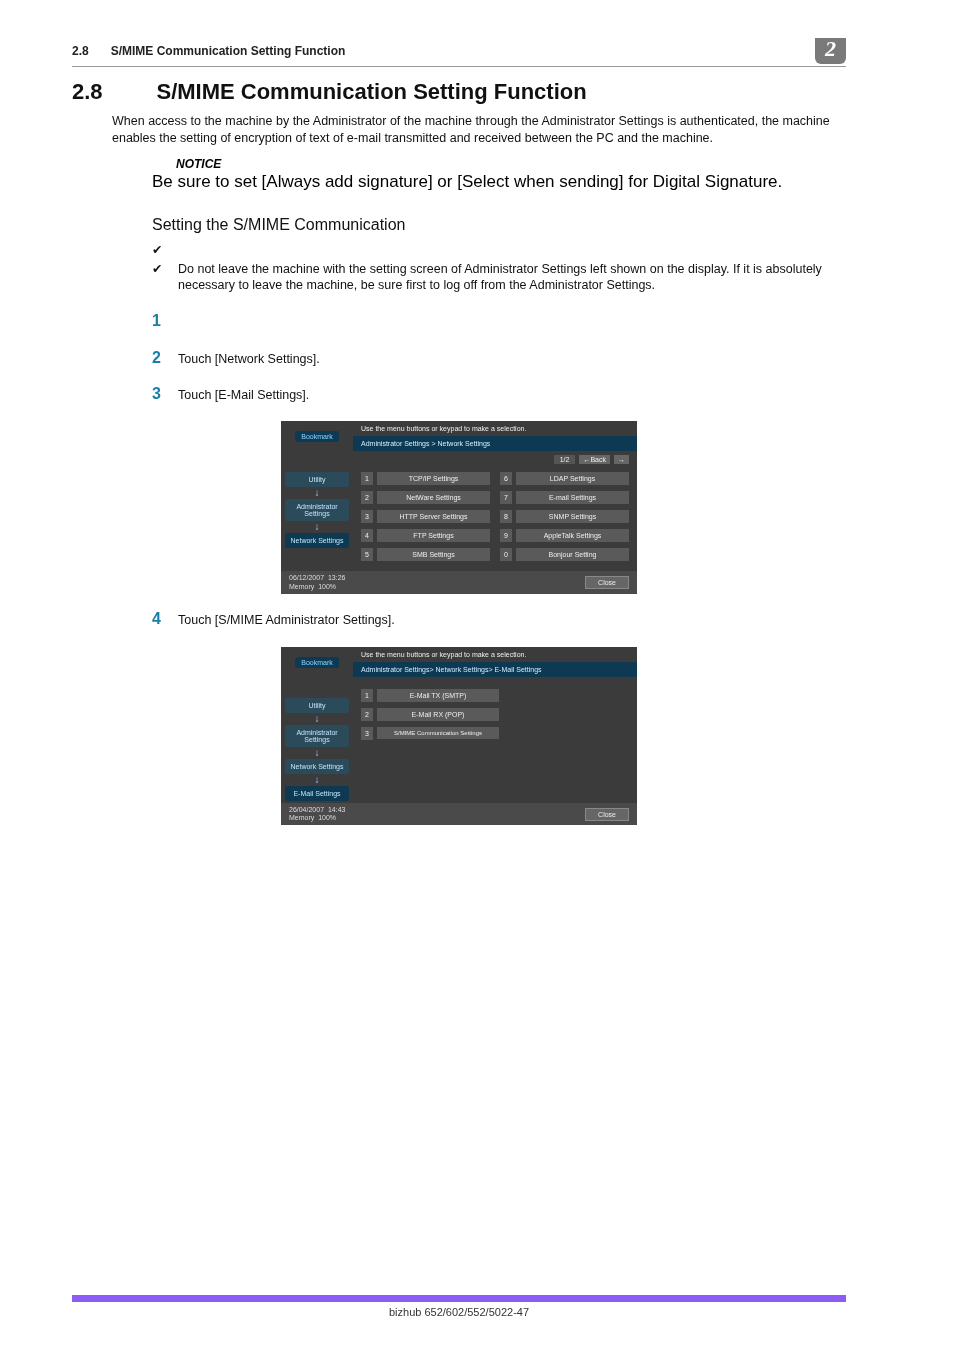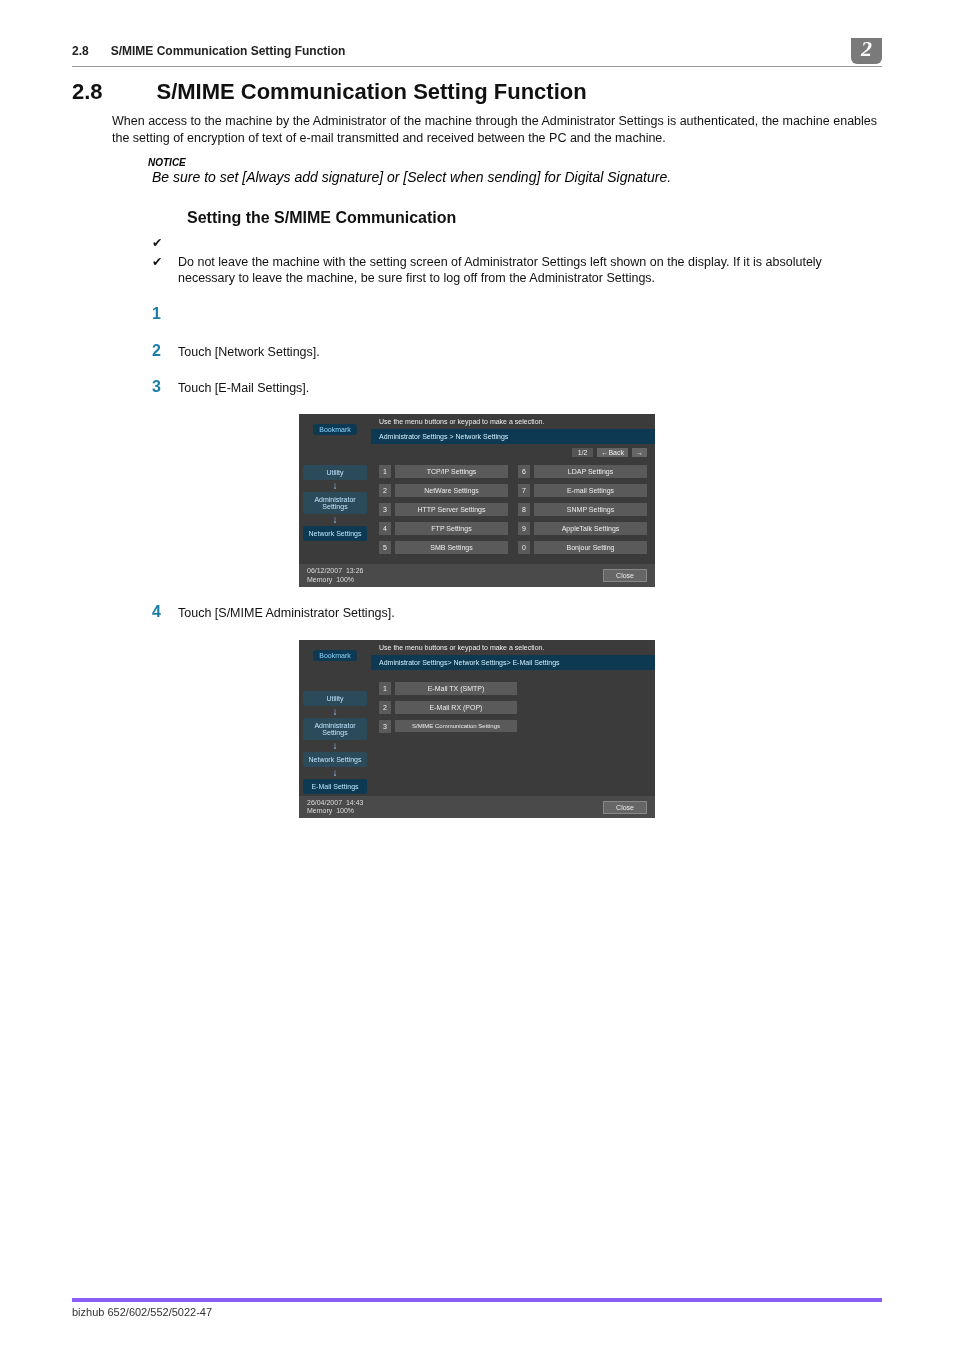--- a/index.html
+++ b/index.html
@@ -3,21 +3,21 @@
 <meta charset="utf-8">
 <style>
   body {
     margin: 0;
     padding: 0;
     font-family: Arial, Helvetica, sans-serif;
     background: #ffffff;
     width: 954px;
   }
   .page {
-    padding: 38px 72px 20px 72px;
+    padding: 38px 108px 20px 72px;
     min-height: 1280px;
     display: flex;
     flex-direction: column;
   }
   .header-row {
     display: flex;
     align-items: center;
     border-bottom: 1px solid #999;
     padding-bottom: 2px;
   }
@@ -51,44 +51,43 @@
     display: inline-block;
     width: 80px;
     vertical-align: top;
   }
   .section-title {
     font-weight: bold;
     font-size: 22px;
     color: #111;
   }
   .h3 {
-    font-weight: bold;
+    font-weight: normal;
     font-size: 16px;
     color: #111;
     margin-top: 22px;
-    margin-left: 115px;
+    margin-left: 80px;
     margin-bottom: 8px;
   }
   .body-text {
     font-size: 12.5px;
     color: #111;
     margin-left: 40px;
     margin-top: 8px;
     line-height: 1.35;
   }
   .notice-label {
     font-weight: bold;
     font-style: italic;
-    font-size: 10px;
-    margin-left: 76px;
+    font-size: 12px;
+    margin-left: 104px;
     margin-top: 10px;
   }
   .notice-text {
-    font-style: italic;
-    font-size: 14px;
+    font-size: 17px;
     margin-left: 80px;
     line-height: 1.35;
   }
   .check-row {
     display: flex;
     margin-left: 80px;
     font-size: 12.5px;
     color: #111;
     line-height: 1.35;
     margin-bottom: 2px;
@@ -250,24 +249,24 @@
     padding:2px 12px;
     font-size:7px;
     border:1px solid #888;
   }
   .foot-left { line-height:1.2; }
 
   
   .page-footer {
     margin-top:auto;
     display:flex;
-    justify-content:flex-start;
+    justify-content:center;
     font-size:11px;
     color:#333;
-    border-top:4px solid #8b5cf6;
+    border-top:7px solid #8b5cf6;
     padding-top:4px;
   }
 </style>
 </head>
 <body>
 
 <div class="page">
 
   <div class="header-row">
     <span class="header-num">2.8</span>

